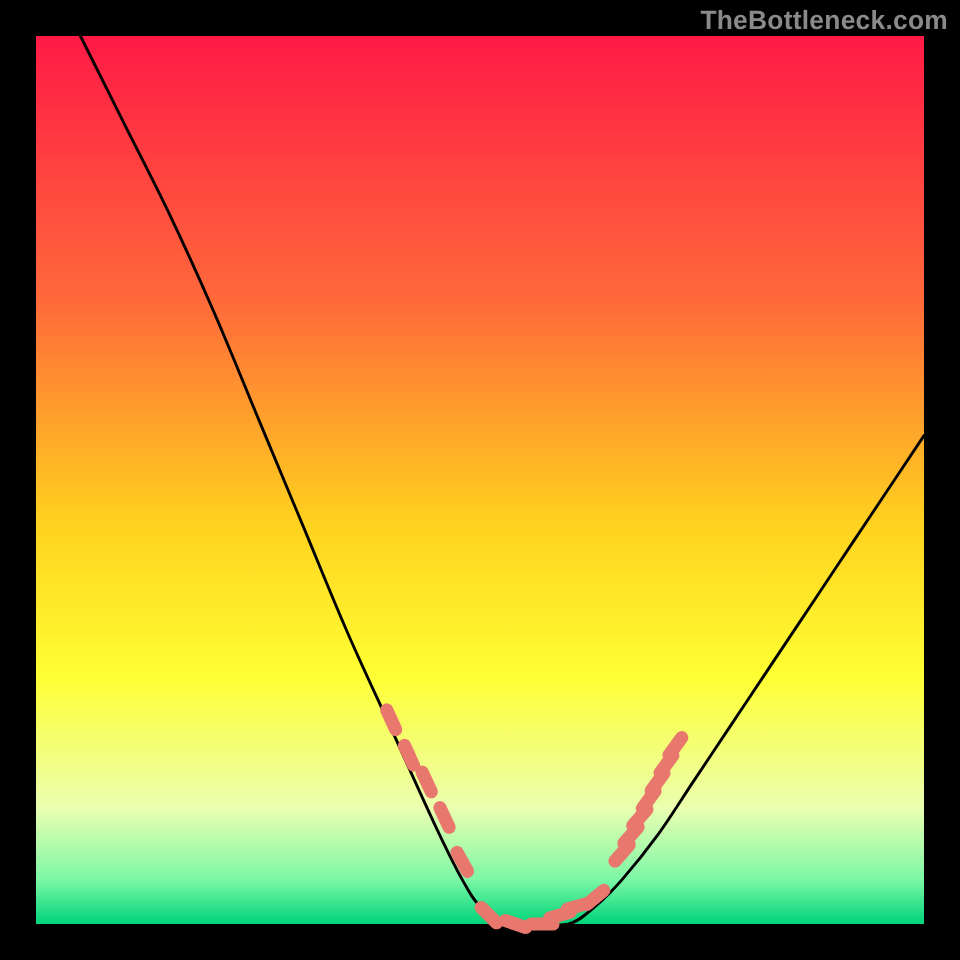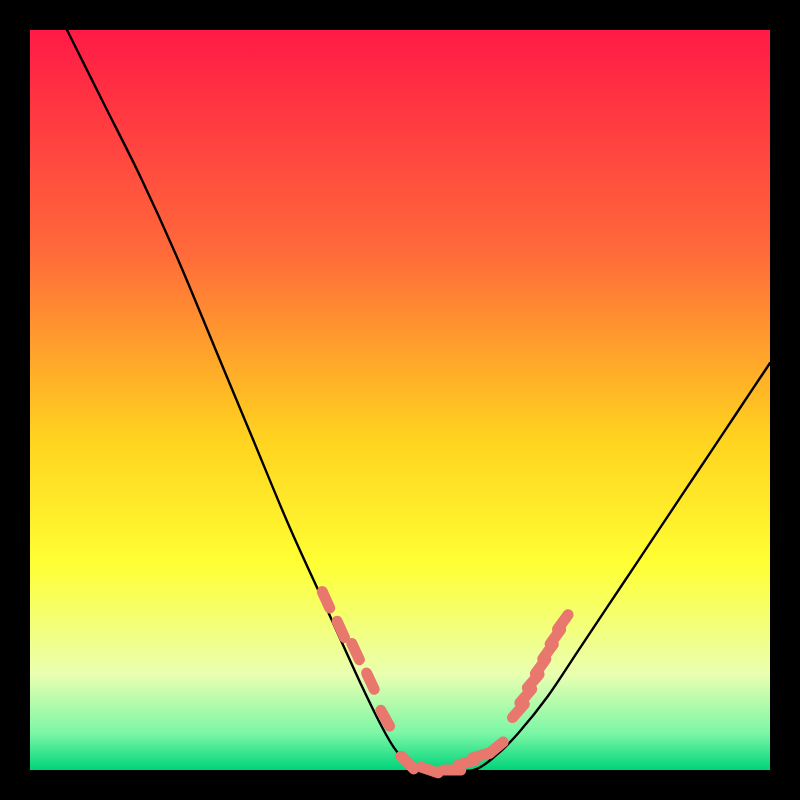--- a/index.html
+++ b/index.html
@@ -48,20 +48,21 @@
     font-size: 22px;
     font-weight: 600;
     color: #8a8a8a;
     letter-spacing: 0.2px;
   }
 </style>
 </head>
 <body>
 
 <div class="frame">
+  <div class="watermark">TheBottleneck.com</div>
 
   <div class="plot">
 
     <svg class="gradient" viewBox="0 0 740 740" preserveAspectRatio="none">
       <defs>
         <linearGradient id="bg" x1="0" y1="0" x2="0" y2="1">
           <stop id="g0" offset="0%" stop-color="#ff1a46"></stop>
           <stop id="g1" offset="30%" stop-color="#ff6a3a"></stop>
           <stop id="g2" offset="55%" stop-color="#ffd21f"></stop>
           <stop id="g3" offset="72%" stop-color="#ffff33"></stop>

